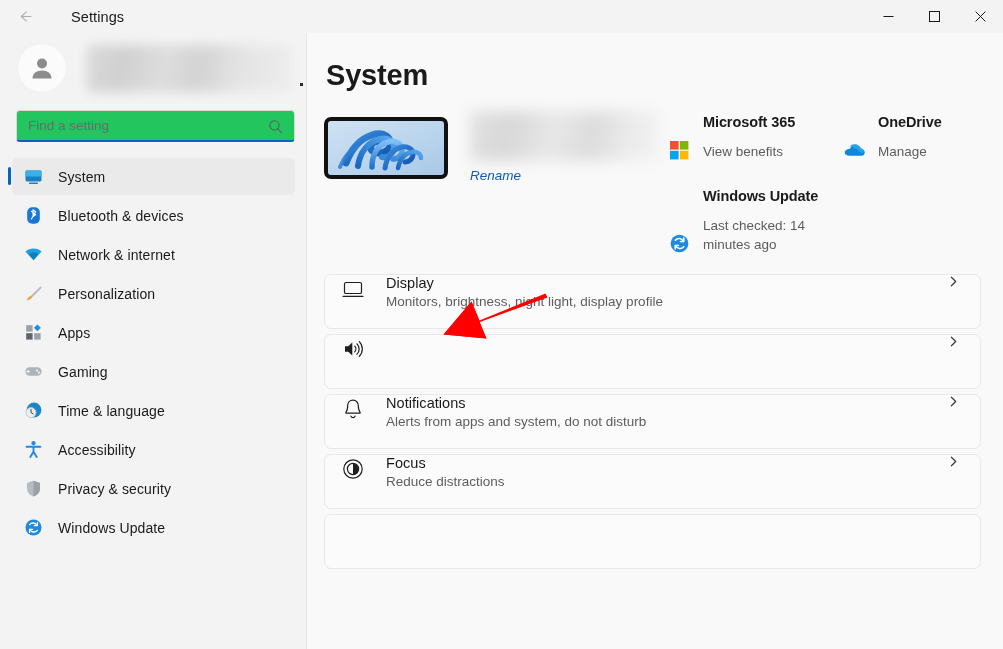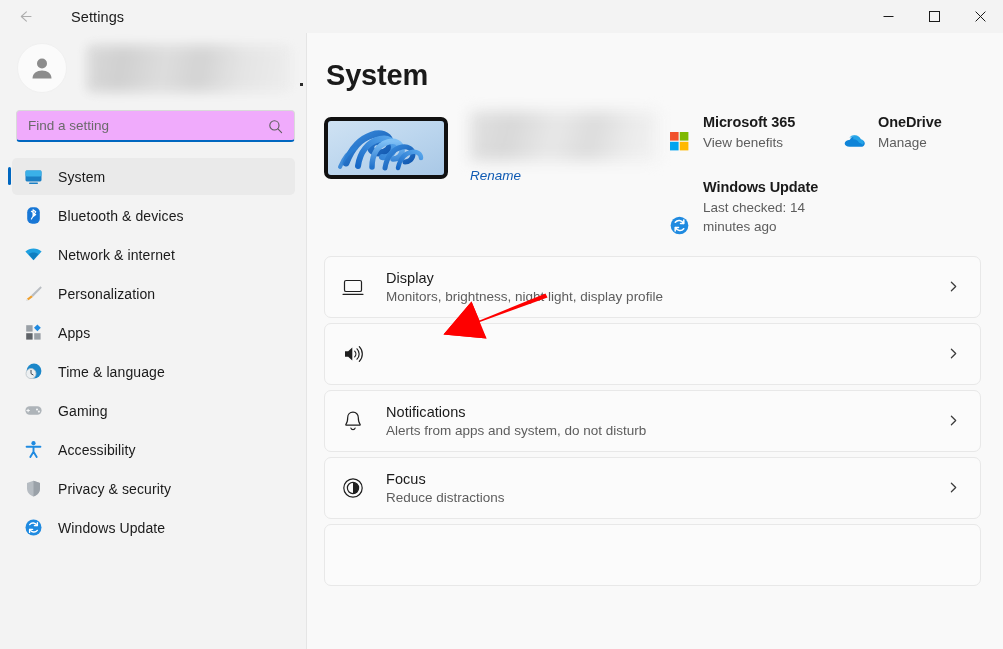--- a/index.html
+++ b/index.html
@@ -70,21 +70,21 @@
     filter: blur(6px); opacity: .95;
   }
   .blur-dot {
     position: absolute; right: -8px; bottom: 6px;
     width: 3px; height: 3px; background: #2b2b2b;
   }
 
   .search-wrap { position: relative; margin: 9px 4px 0 4px; }
   .search-box {
     width: 279px; height: 32px;
-    background: #f0abfc;
+    background: #22c55e;
     border: 1px solid #d9d9d9;
     border-bottom: 2px solid #0067c0;
     border-radius: 4px;
     padding: 0 34px 0 11px;
     font-family: "Liberation Sans", sans-serif;
     font-size: 13.5px; color: #1a1a1a;
     outline: none;
   }
   .search-box::placeholder { color: #6a6a6a; }
   .search-icon-btn {
@@ -151,31 +151,31 @@
   .quick-row { display: flex; }
   .qitem { display: flex; align-items: flex-end; }
   .qitem.m365 { width: 175px; }
   .qitem.wu { margin-top: 26px; }
   .qicon {
     width: 22px; height: 22px; flex: 0 0 22px; margin-top: 1px;
     display: flex; align-items: center; justify-content: center;
   }
   .qtext { margin-left: 13px; }
   .qtitle { font-size: 14.5px; font-weight: bold; color: #1a1a1a; letter-spacing: -.1px; }
-  .qsub { font-size: 13.5px; color: #5d5d5d; margin-top: 3px; line-height: 1.45; }
+  .qsub { font-size: 13.5px; color: #5d5d5d; margin-top: 12px; line-height: 1.45; }
   .qitem.wu .qsub { max-width: 150px; }
 
   
   .cards { margin-top: 19px; }
   .card {
-    height: 62px; margin-bottom: 5px;
+    height: 55px; margin-bottom: 5px;
     background: #fbfbfb;
     border: 1px solid #e8e8e8;
     border-radius: 7px;
-    display: flex; align-items: center;
+    display: flex; align-items: flex-start;
     padding: 0 16px 0 14px;
   }
   .card-icon {
     width: 28px; height: 28px; flex: 0 0 28px;
     display: flex; align-items: center; justify-content: center;
     color: #1f1f1f;
   }
   .card-text { margin-left: 19px; flex: 1; min-width: 0; }
   .card-title { font-size: 14.5px; color: #1a1a1a; letter-spacing: .05px; }
   .card-sub { font-size: 13.5px; color: #5d5d5d; margin-top: 3px; }
@@ -302,39 +302,39 @@
               <path d="M13.4 1.4l3.4 3.4-3.4 3.4L10 4.8z" fill="#1f8ae0"></path>
             </svg>
           </span>
           <span class="nav-label">Apps</span>
         </div>
 
 
         <div class="nav-item">
           <span class="nav-icon">
             <svg width="19" height="19" viewBox="0 0 19 19">
+              <rect x="1.4" y="5.3" width="16.2" height="8.5" rx="4.2" fill="#aeb4b9"></rect>
+              <path d="M4.1 8.2v2.6M2.8 9.5h2.6" stroke="#f4f6f7" stroke-width="1.1" stroke-linecap="round"></path>
+              <circle cx="13" cy="8.5" r="1.05" fill="#f4f6f7"></circle>
+              <circle cx="14.9" cy="10.6" r="1.05" fill="#f4f6f7"></circle>
+            </svg>
+          </span>
+          <span class="nav-label">Gaming</span>
+        </div>
+
+        <div class="nav-item">
+          <span class="nav-icon">
+            <svg width="19" height="19" viewBox="0 0 19 19">
               <circle cx="10" cy="9" r="7.4" fill="#1b87c9"></circle>
               <path d="M10 1.6a7.4 7.4 0 0 1 0 14.8 7.4 7.4 0 0 0 0-14.8z" fill="#0f6ea8"></path>
               <circle cx="7" cy="11.6" r="5" fill="#eceff1" stroke="#b9c2c7" stroke-width=".8"></circle>
               <path d="M7 8.4v3.2l2.1 1.3" fill="none" stroke="#3c4852" stroke-width="1" stroke-linecap="round"></path>
             </svg>
           </span>
           <span class="nav-label">Time &amp; language</span>
-        </div>
-
-        <div class="nav-item">
-          <span class="nav-icon">
-            <svg width="19" height="19" viewBox="0 0 19 19">
-              <rect x="1.4" y="5.3" width="16.2" height="8.5" rx="4.2" fill="#aeb4b9"></rect>
-              <path d="M4.1 8.2v2.6M2.8 9.5h2.6" stroke="#f4f6f7" stroke-width="1.1" stroke-linecap="round"></path>
-              <circle cx="13" cy="8.5" r="1.05" fill="#f4f6f7"></circle>
-              <circle cx="14.9" cy="10.6" r="1.05" fill="#f4f6f7"></circle>
-            </svg>
-          </span>
-          <span class="nav-label">Gaming</span>
         </div>
 
         <div class="nav-item">
           <span class="nav-icon">
             <svg width="19" height="19" viewBox="0 0 19 19">
               <circle cx="9.5" cy="3.2" r="2.1" fill="#1f8ae0"></circle>
               <path d="M2.6 6.7h13.8" stroke="#1f8ae0" stroke-width="1.9" stroke-linecap="round"></path>
               <path d="M9.5 6.7v5m0 0L6.3 17m3.2-5.3L12.7 17" stroke="#1f8ae0" stroke-width="1.9" stroke-linecap="round" fill="none"></path>
             </svg>
           </span>

